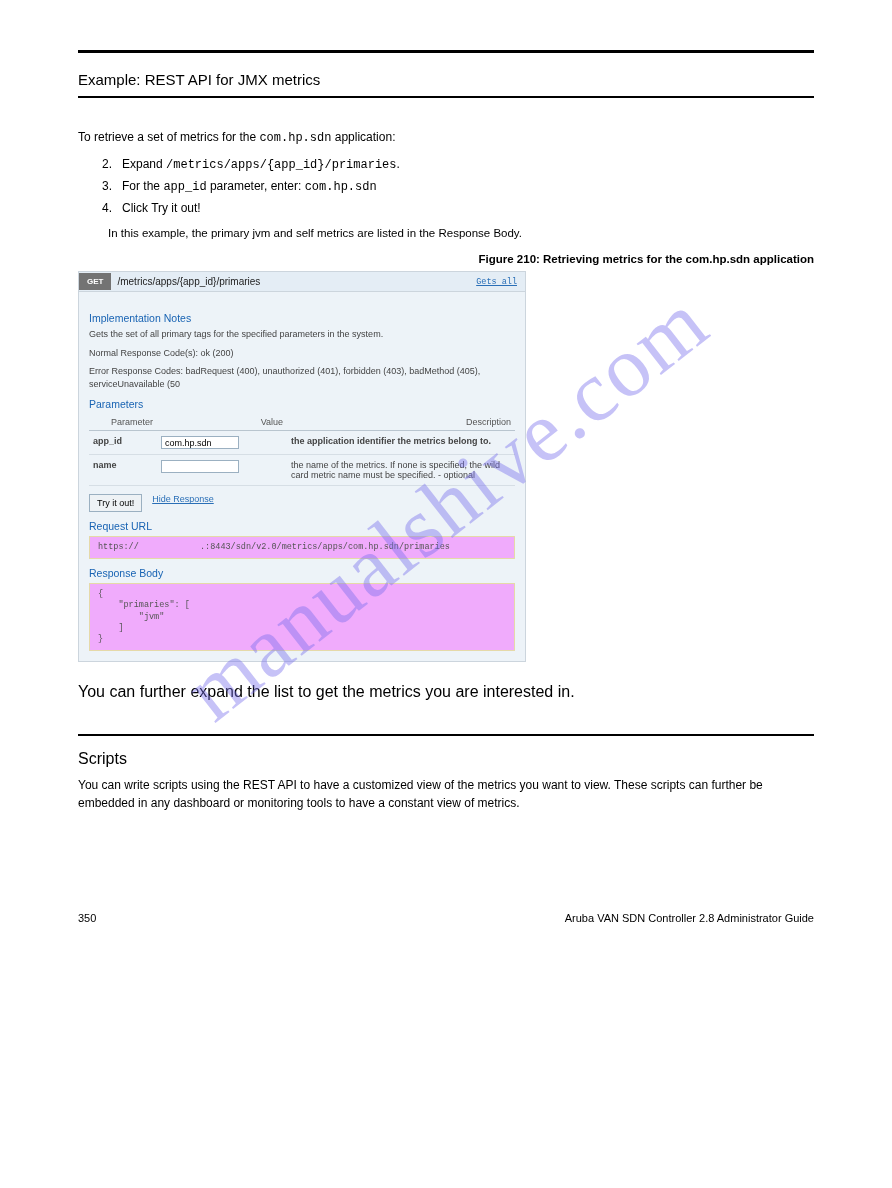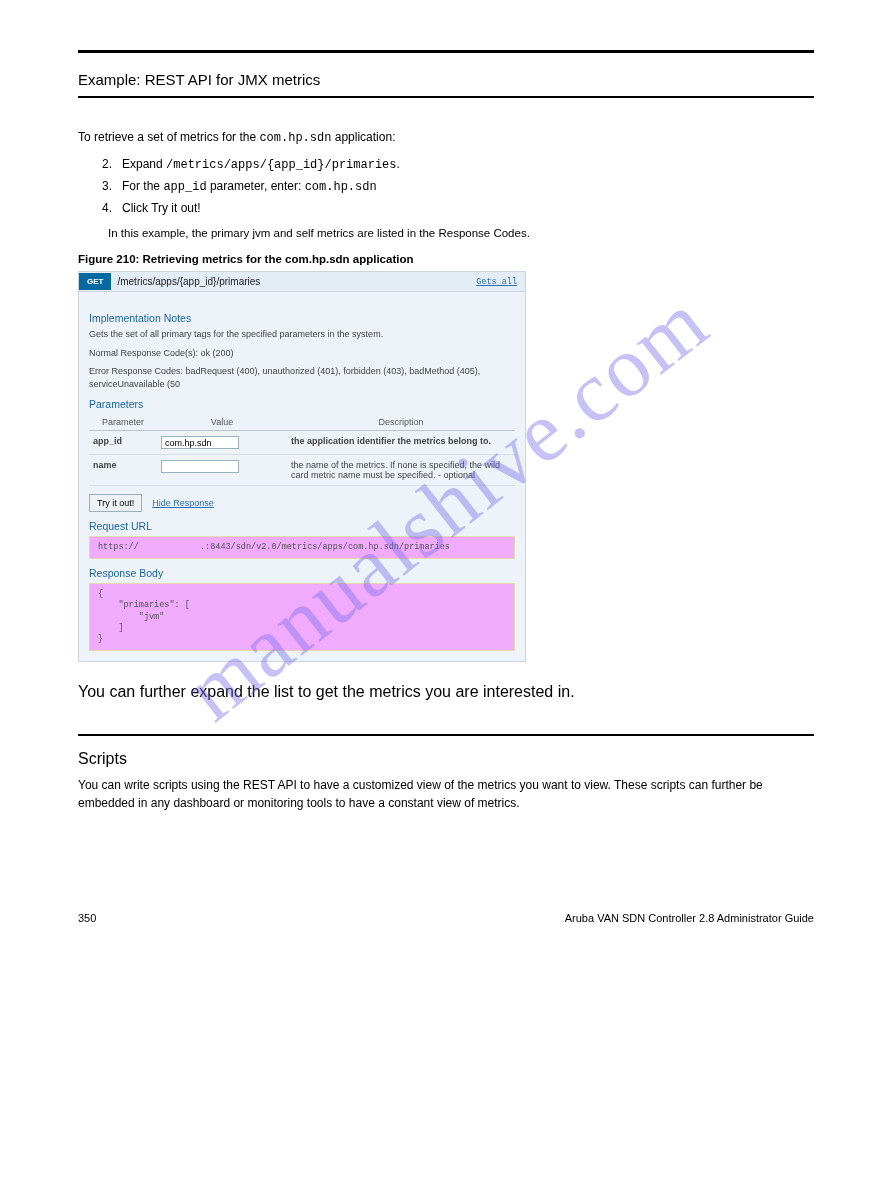--- a/index.html
+++ b/index.html
@@ -18,69 +18,69 @@
   .hr-thick { border: none; border-top: 3px solid #000; margin: 10px 0; }
   .hr-thin { border: none; border-top: 2px solid #000; margin: 8px 0 30px 0; }
   .header-title { font-size: 15px; font-weight: 500; margin-top: 18px; margin-bottom: 5px; }
   .intro-text { font-size: 12px; line-height: 1.5; margin-bottom: 8px; }
   .intro-text code { font-family: "Courier New", monospace; font-size: 12px; }
   .intro-list { font-size: 12px; line-height: 1.5; margin: 6px 0 10px 24px; }
   .intro-list li { margin-bottom: 3px; }
   .step-num { font-weight: normal; margin-right: 10px; }
   .monosp { font-family: "Courier New", monospace; }
   .step-note { font-size: 11.5px; margin-left: 30px; margin-bottom: 4px; }
-  .figure-label { font-size: 11.5px; font-weight: bold; margin: 14px 0 6px 0; }
+  .figure-label { font-size: 11.5px; font-weight: bold; margin: 14px 0 6px 0; text-align: right; }
 
   
   .api-panel {
     width: 448px;
     border: 1px solid #ccd5dd;
     background: #edf3f8;
     font-size: 9px;
     color: #444;
   }
   .api-headrow {
     display: flex;
     align-items: center;
     justify-content: space-between;
     border-bottom: 1px solid #ccd5dd;
     background: #e4edf5;
     height: 20px;
   }
   .get-badge {
-    background: #0369a1;
+    background: #737373;
     color: #fff;
     font-weight: bold;
     padding: 4px 8px;
     font-size: 8px;
     display: inline-block;
   }
   .endpoint-path { flex: 1; padding-left: 6px; font-size: 10px; color: #222; }
   .getsall { color: #2a6fb7; font-size: 8.5px; padding-right: 8px; text-decoration: underline; cursor: pointer; font-family: Liberation Mono, monospace; }
   .api-body { padding: 8px 10px 10px 10px; }
   .api-h { color: #1863b3; font-size: 10.5px; margin: 8px 0 4px 0; font-weight: normal; }
   .api-h.first { margin-top: 12px; }
   .api-desc { font-size: 9px; line-height: 1.4; color: #444; margin-bottom: 6px; }
 
   .param-table { width: 100%; border-collapse: collapse; font-size: 9px; }
   .param-table th {
-    text-align: center; font-weight: normal; color: #555;
+    text-align: right; font-weight: normal; color: #555;
     border-bottom: 1px solid #b9c5cf; padding: 3px 4px;
   }
   .param-table td {
     padding: 5px 4px; vertical-align: top;
     border-bottom: 1px solid #d6dee5;
   }
   .param-name { font-weight: bold; }
   .param-input {
     width: 78px; height: 13px; font-size: 9px; padding: 1px 3px;
     border: 1px solid #9bb0c1; background: #fff;
   }
   .param-desc-bold { font-weight: bold; }
-  .try-row { display: flex; align-items: center; gap: 10px; margin: 8px 0; }
+  .try-row { display: flex; align-items: flex-start; gap: 10px; margin: 8px 0; }
   .try-btn {
     font-size: 9px; padding: 3px 7px;
     background: #eef2f5; border: 1px solid #9bb0c1; cursor: pointer;
   }
   .hide-resp { color: #2a6fb7; font-size: 9px; text-decoration: underline; cursor: pointer; }
 
   .code-block {
     background: #f0abfc;
     border: 1px solid #e5d9a8;
     padding: 5px 8px;
@@ -124,21 +124,21 @@
 
   <p class="intro-text">
     <span>To retrieve a set of metrics for the </span><code class="monosp">com.hp.sdn</code><span> application:</span>
   </p>
 
   <ol class="intro-list" style="list-style:none; padding-left:0;">
     <li><span class="step-num">2.</span><span>Expand </span><span class="monosp">/metrics/apps/{app_id}/primaries</span><span>.</span></li>
     <li><span class="step-num">3.</span><span>For the </span><span class="monosp">app_id</span><span> parameter, enter: </span><span class="monosp">com.hp.sdn</span></li>
     <li><span class="step-num">4.</span><span>Click Try it out!</span></li>
   </ol>
-  <p class="step-note">In this example, the primary jvm and self metrics are listed in the Response Codes.</p>
+  <p class="step-note">In this example, the primary jvm and self metrics are listed in the Response Body.</p>
 
   <div class="figure-label">Figure 210: Retrieving metrics for the com.hp.sdn application</div>
 
   <div class="api-panel">
     <div class="api-headrow">
       <span class="get-badge">GET</span>
       <span class="endpoint-path">/metrics/apps/{app_id}/primaries</span>
       <span class="getsall">Gets all</span>
     </div>
     <div class="api-body">

